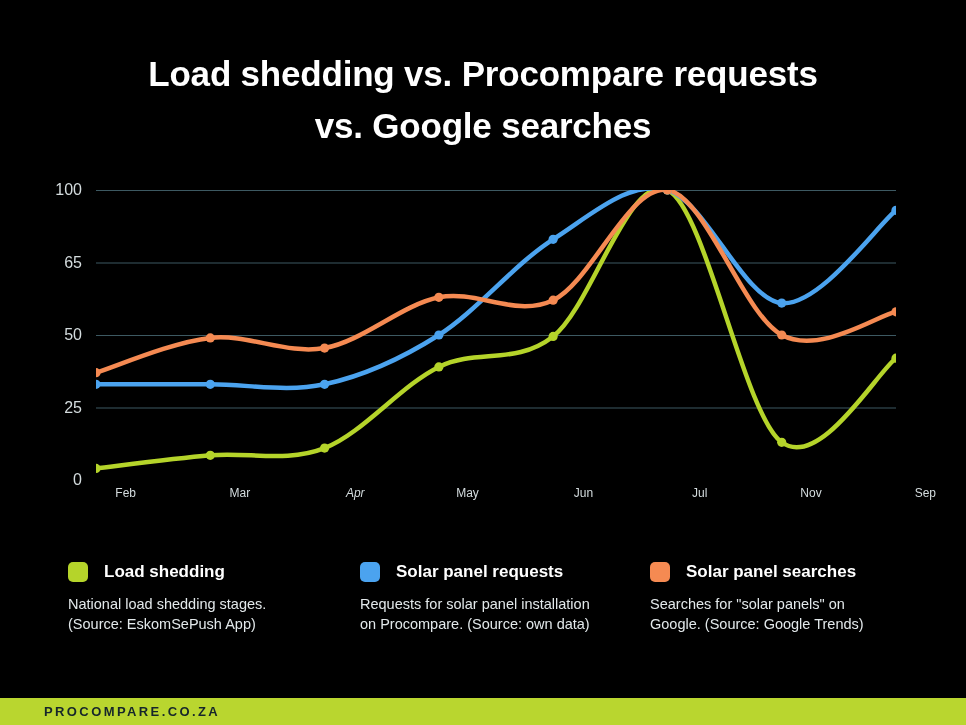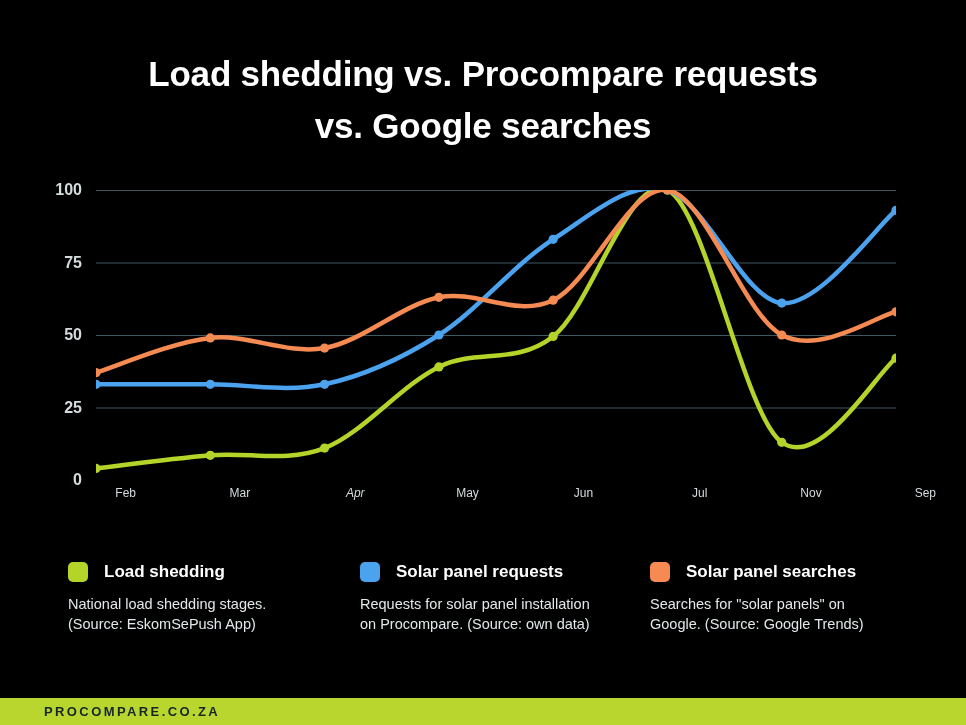--- a/index.html
+++ b/index.html
@@ -27,21 +27,20 @@
     position:absolute; left:96px; top:190px; width:800px; height:290px;
   }
   #plot-svg { position:absolute; left:0; top:0; }
   .y-tick-label {
     position:absolute;
     color:#d4dcde;
     font-size:16px;
     text-align:right;
     width:60px;
     transform:translateY(-9px);
-    font-weight:bold;
   }
   .x-tick-label {
     position:absolute;
     color:#d4dcde;
     font-size:12px;
     text-align:right;
     width:80px;
     top:486px;
     transform:translateX(-40px);
   }
@@ -123,21 +122,21 @@
           <circle cx="685.7142857142858" cy="145" r="4.6" fill="#f58a52"></circle>
           <circle cx="800" cy="121.80000000000001" r="4.6" fill="#f58a52"></circle>
         </g>
     </svg>
   </div>
 
   <div id="y-axis">
       <div class="y-tick-label" style="left: 22px; top: 480px;">0</div>
       <div class="y-tick-label" style="left: 22px; top: 407.5px;">25</div>
       <div class="y-tick-label" style="left: 22px; top: 335px;">50</div>
-      <div class="y-tick-label" style="left: 22px; top: 262.5px;">75</div>
+      <div class="y-tick-label" style="left: 22px; top: 262.5px;">65</div>
       <div class="y-tick-label" style="left: 22px; top: 190px;">100</div>
     </div>
   <div id="x-axis">
       <div class="x-tick-label" style="left: 96px;">Feb</div>
       <div class="x-tick-label" style="left: 210.286px;">Mar</div>
       <div class="x-tick-label" style="left: 324.571px; font-style: italic;">Apr</div>
       <div class="x-tick-label" style="left: 438.857px;">May</div>
       <div class="x-tick-label" style="left: 553.143px;">Jun</div>
       <div class="x-tick-label" style="left: 667.429px;">Jul</div>
       <div class="x-tick-label" style="left: 781.714px;">Nov</div>

